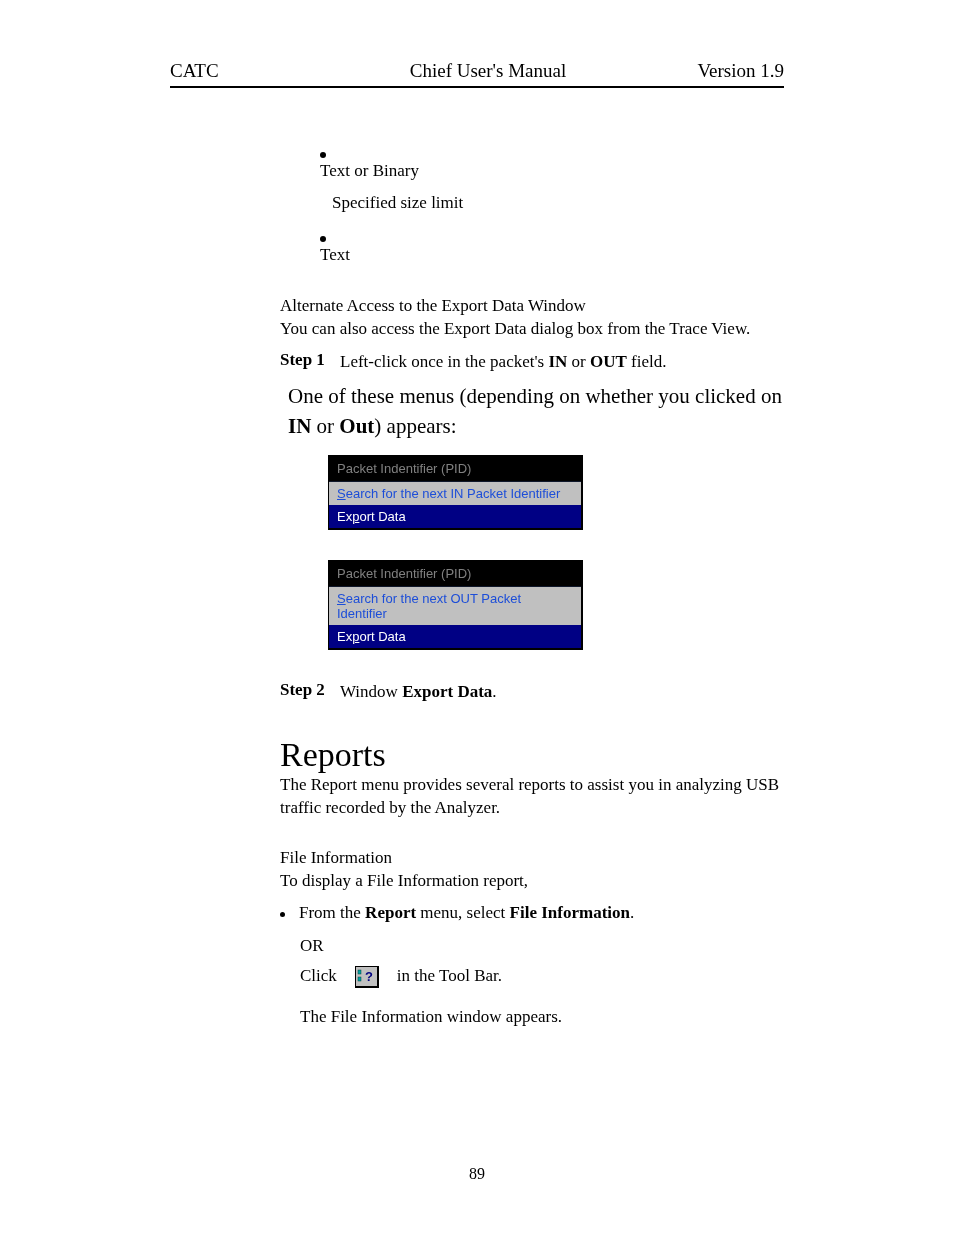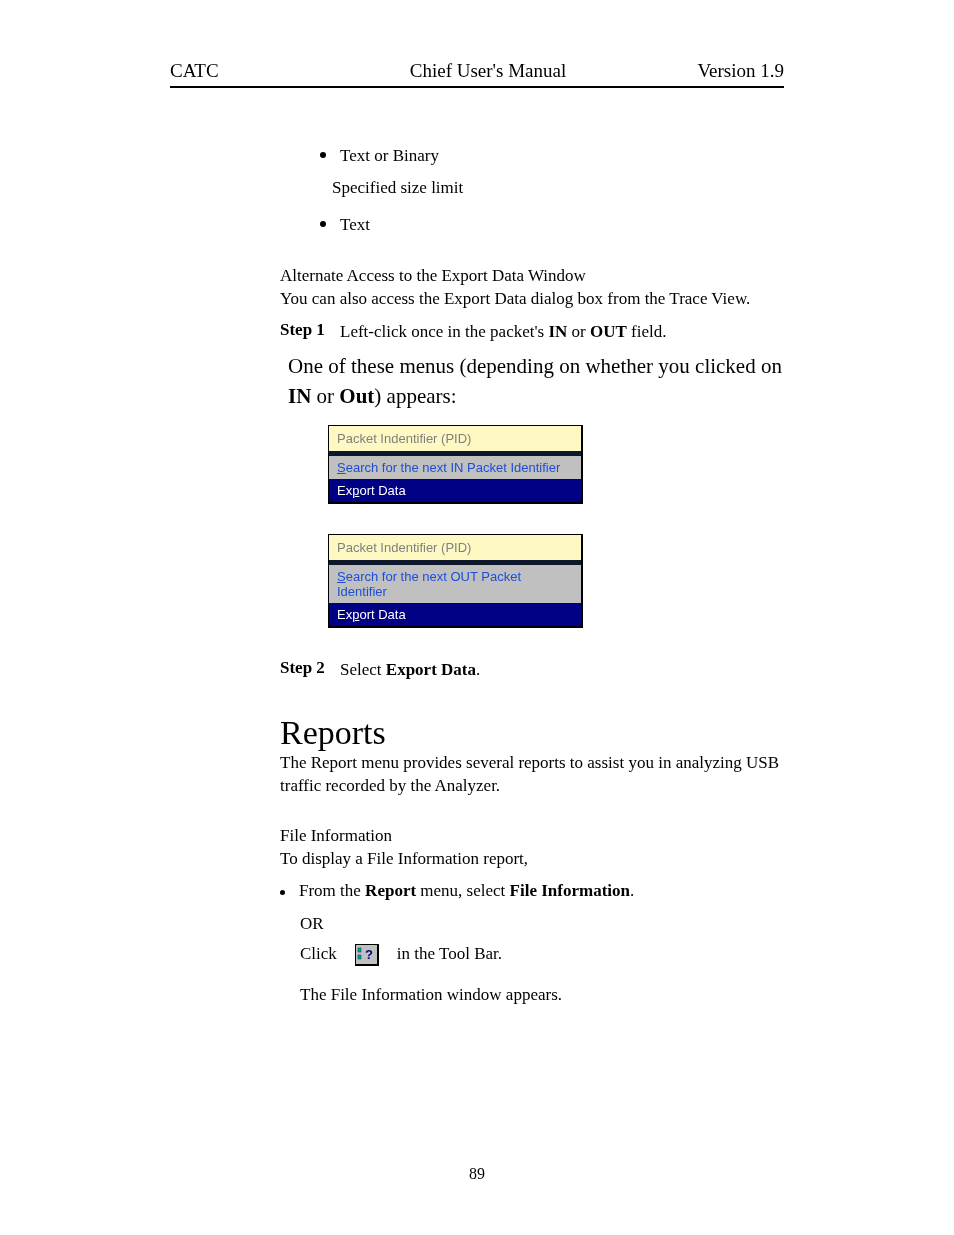--- a/index.html
+++ b/index.html
@@ -29,20 +29,21 @@
   .header-right { text-align: right; }
 
   .bullets-initial {
     margin-left: 150px;
     font-size: 17px;
     line-height: 1.5;
   }
   .bullets-initial .bullet-row {
     display: flex;
     margin-bottom: 6px;
+    flex-direction: column;
   }
   .bullets-initial .dot {
     width: 6px; height: 6px; background:#000; border-radius:50%;
     margin-top: 9px; margin-right: 14px; flex-shrink:0;
   }
   .bullets-initial .indent {
     margin-left: 12px;
     margin-bottom: 12px;
   }
 
@@ -81,24 +82,24 @@
     margin: 14px 0 30px 158px;
     width: 255px;
     border: 1px solid #000;
     border-right: 2px solid #000;
     border-bottom: 2px solid #000;
     font-family: Tahoma, Arial, sans-serif;
     font-size: 13px;
     background: #c0c0c0;
   }
   .menu-header {
-    background: #fef9c3;
+    background: #000000;
     color: #808080;
     padding: 5px 8px;
-    border-bottom: 5px solid #0f172a;
+    border-bottom: 1px solid #0f172a;
   }
   .menu-item {
     background: #c0c0c0;
     color: #1d4ed8;
     padding: 4px 8px;
   }
   .menu-item .ul { text-decoration: underline; }
   .menu-highlight {
     background: #000084;
     color: #fff;
@@ -200,21 +201,21 @@
 
   <div class="menu-box">
     <div class="menu-header">Packet Indentifier (PID)</div>
     <div class="menu-item"><span class="ul">S</span><span>earch for the next OUT Packet Identifier</span></div>
     <div class="menu-highlight"><span>Ex</span><span class="ul">p</span><span>ort Data</span></div>
   </div>
 
   <div class="step-row">
     <div class="step-label">Step 2</div>
     <div class="step-body">
-      <span>Select </span><b>Export Data</b><span>.</span>
+      <span>Window </span><b>Export Data</b><span>.</span>
     </div>
   </div>
 
   <h1 class="major">Reports</h1>
   <p class="body-text">The Report menu provides several reports to assist you in analyzing USB traffic recorded by the Analyzer.</p>
 
   <h2 class="section">File Information</h2>
   <p class="body-text">To display a File Information report,</p>
 
   <div class="fi-bullets">

